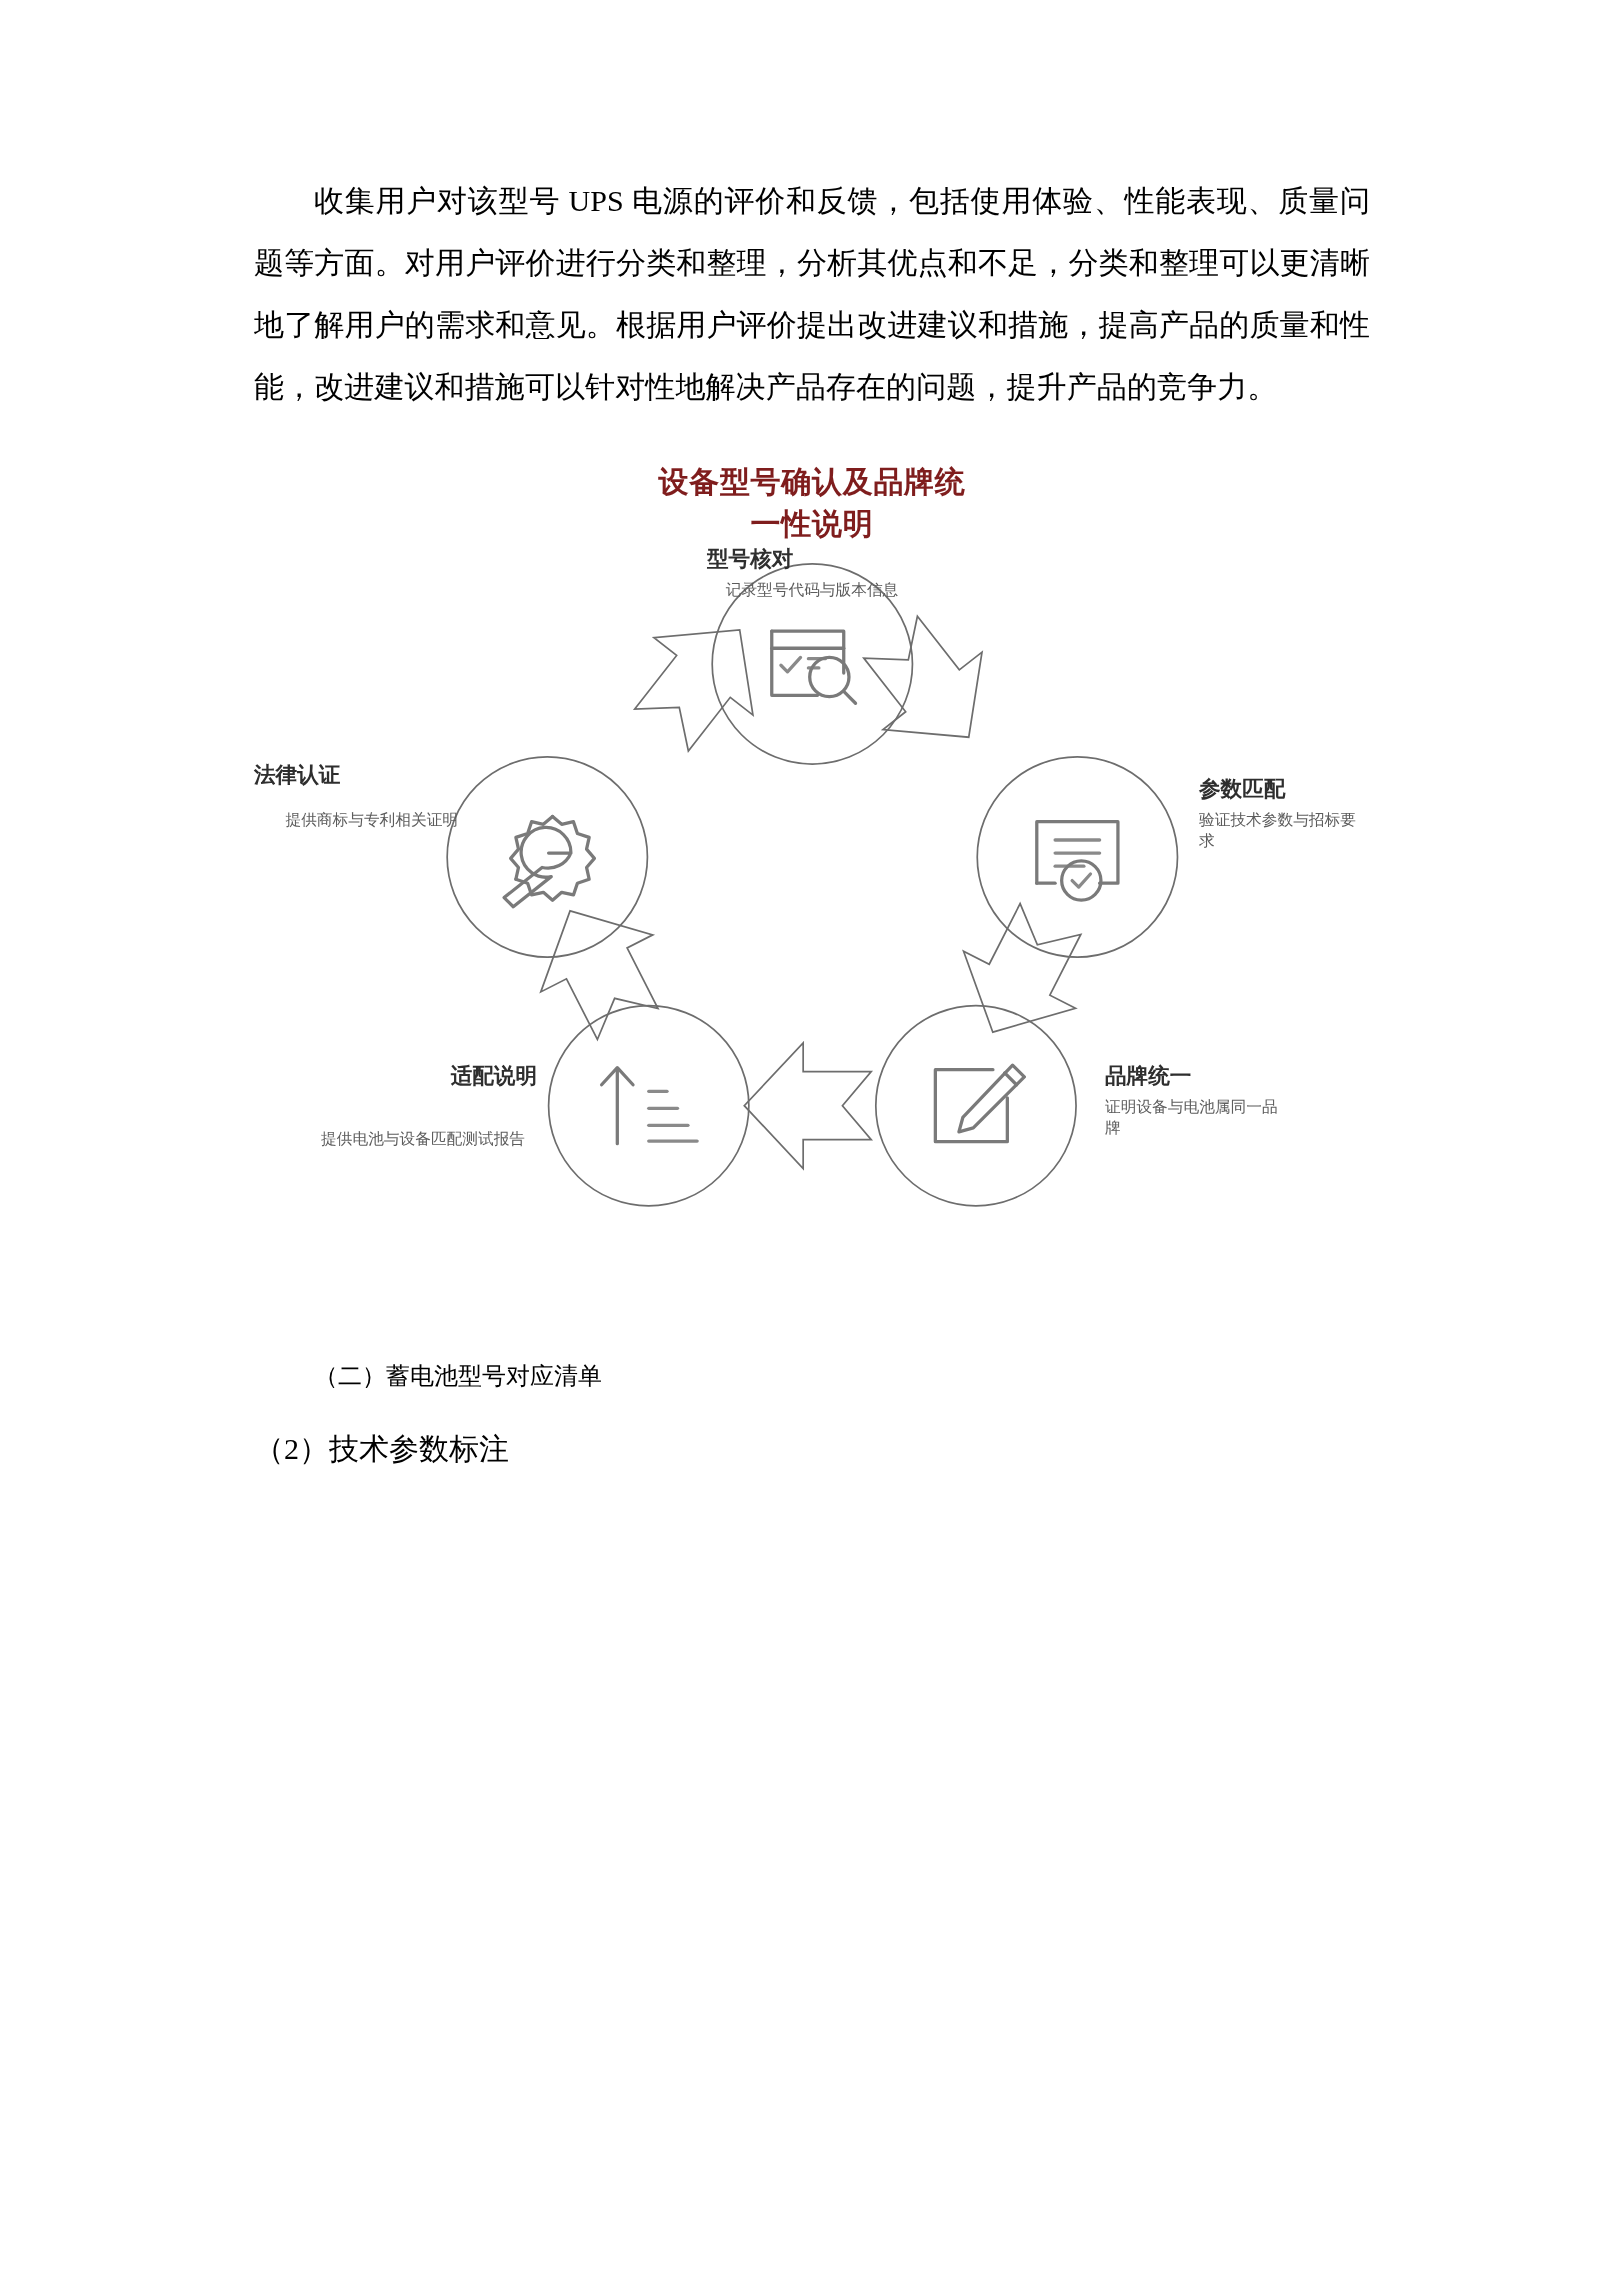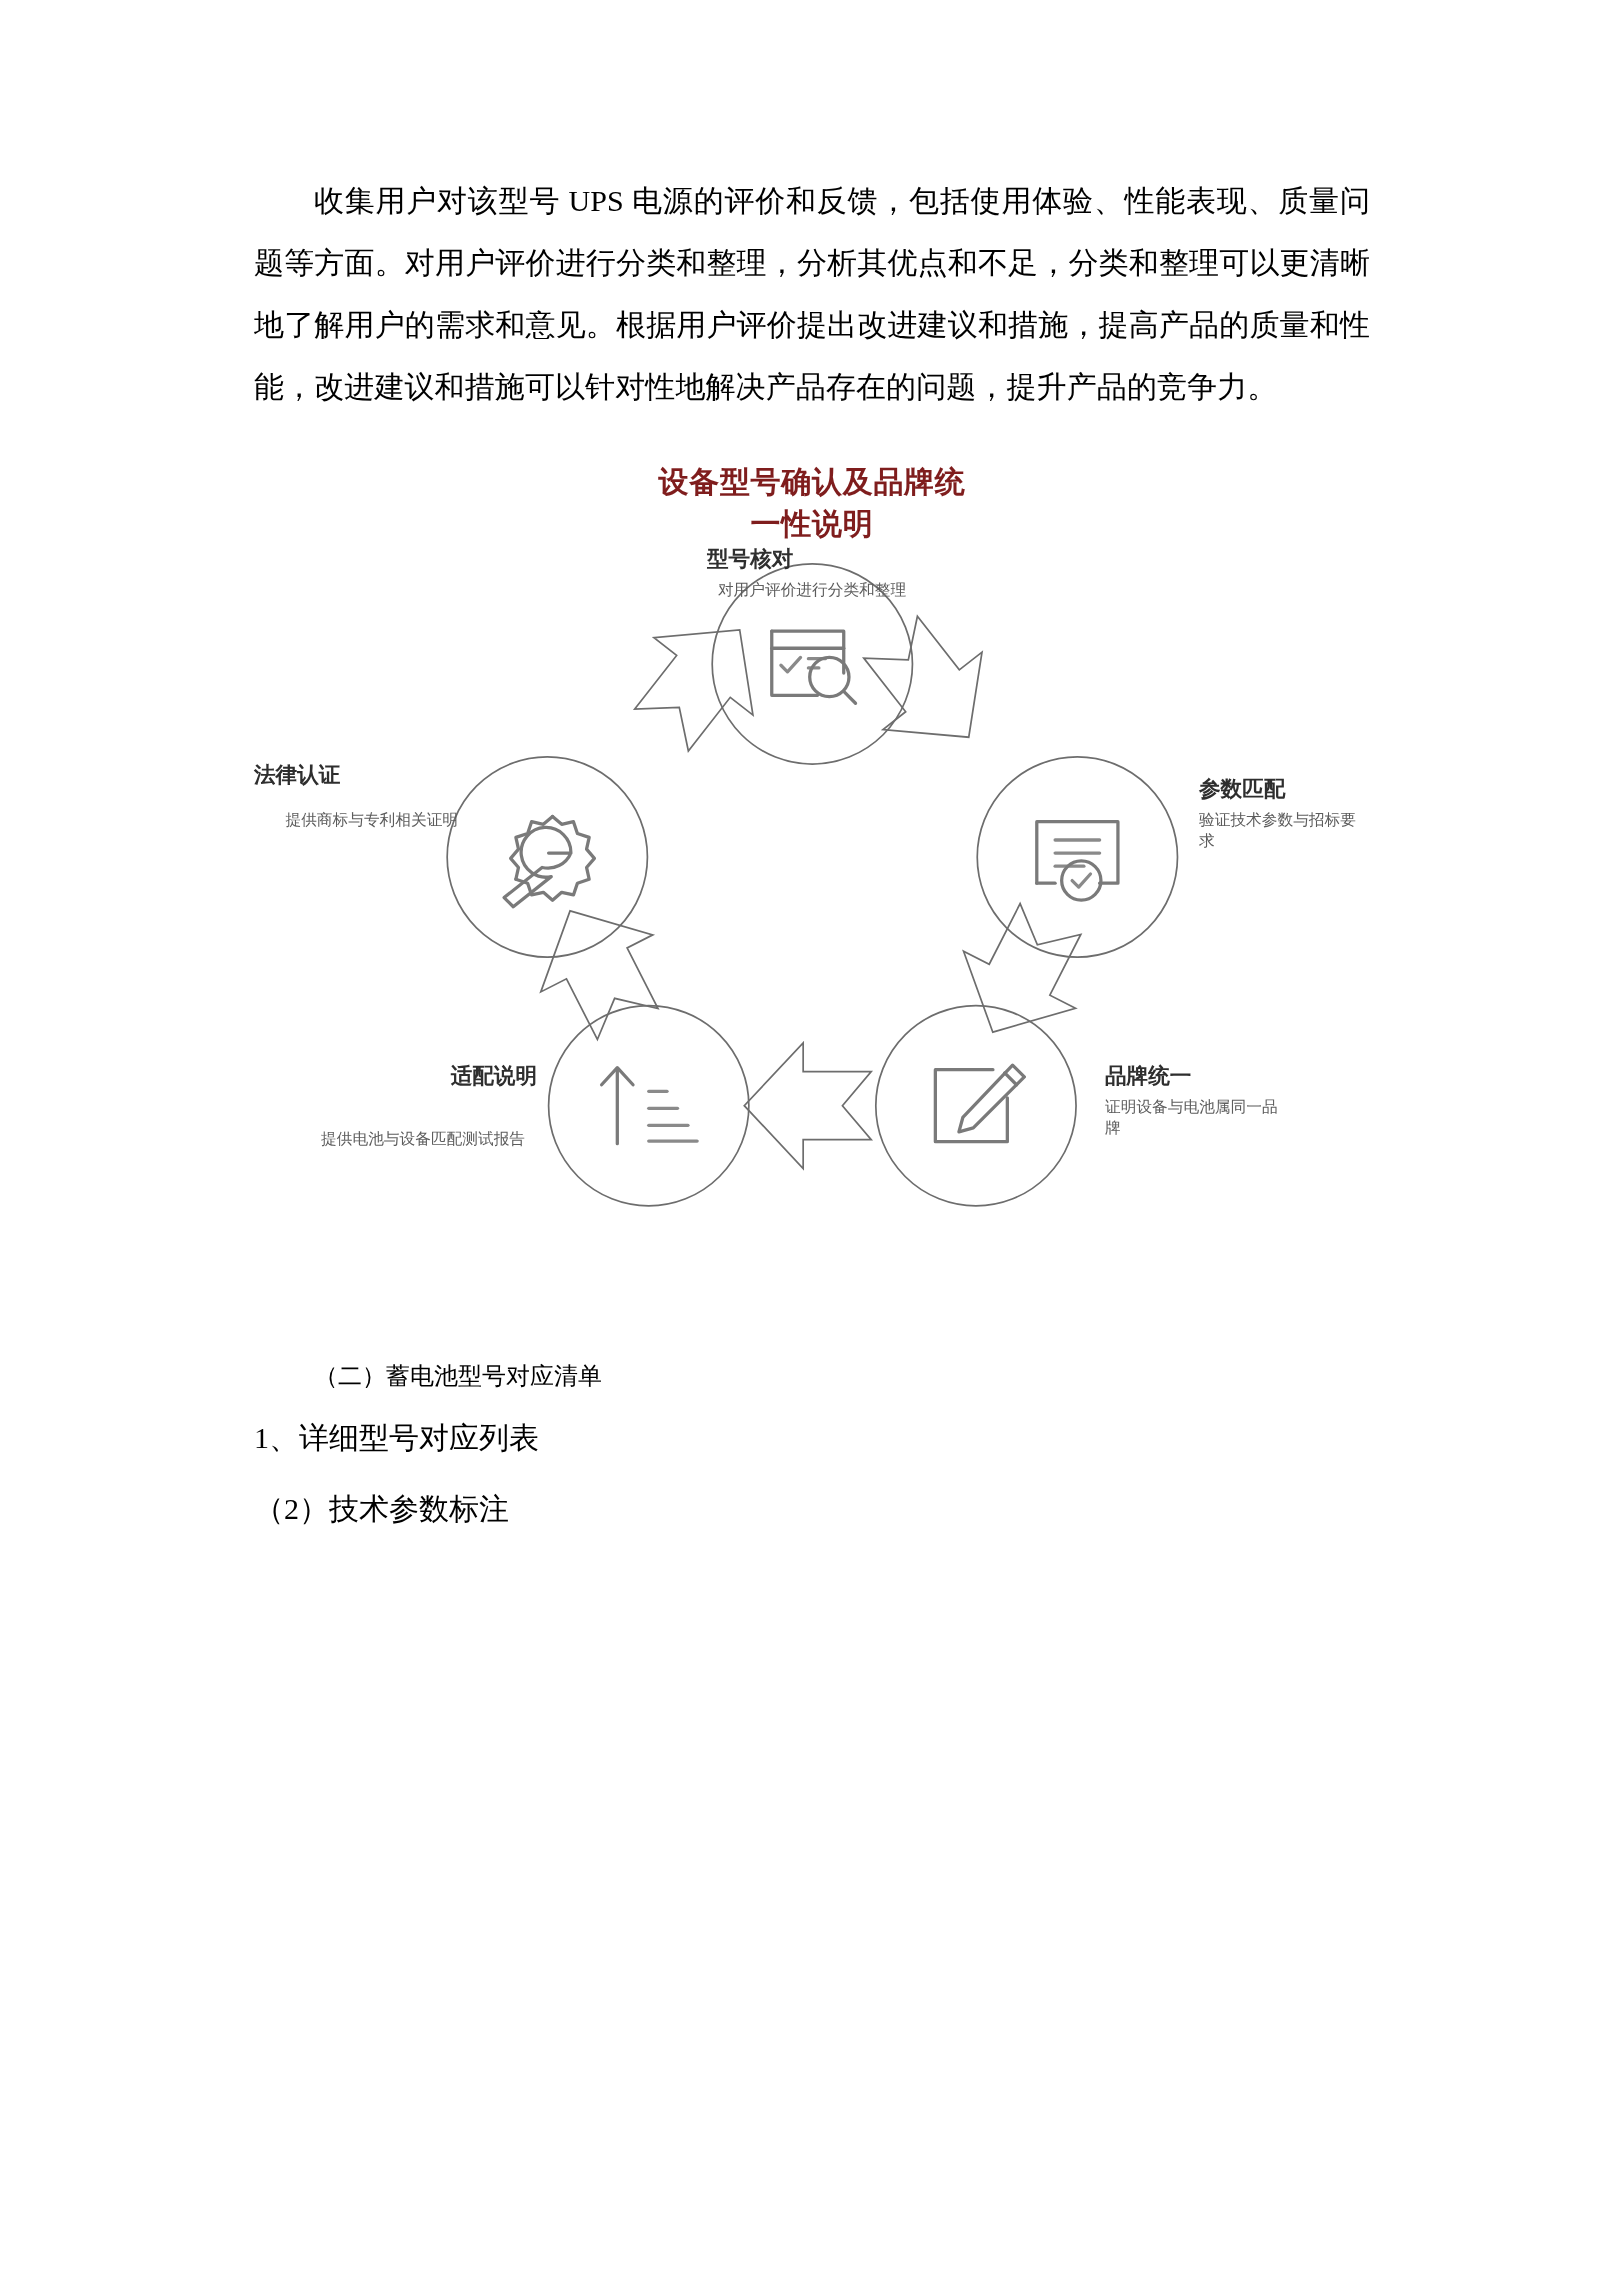--- a/index.html
+++ b/index.html
@@ -218,40 +218,39 @@
             <circle class="c" cx="448" cy="625" r="153" fill="#ffffff"></circle>
             <g transform="translate(448,625)">
               <path class="ic" d="M 8 -62 L 22 -50 L 40 -54 L 46 -36 L 64 -30 L 60 -12 L 72 2 L 60 16 L 64 34 L 46 40 L 40 58 L 22 54 L 8 66 L -6 54 L -24 58 L -30 40 L -48 34"></path>
               <path class="ic" d="M -48 34 L -44 16 L -56 2 L -44 -12 L -48 -30 L -30 -36 L -24 -54 L -6 -50 L 8 -62"></path>
               <path class="ic" d="M 36 -6 A 38 38 0 1 0 6 30 L -52 76 L -66 62 L -8 16 A 38 38 0 0 0 36 -6 L 2 -6 L 2 -6 Z"></path>
             </g>
           </g>
         </svg>
 
         <div class="node-title" style="left:453px; top:97px; width:211px; text-align:left;">型号核对</div>
-        <div class="node-desc" style="left:435px; top:131px; width:246px; text-align:center;">对用户评价进行分类和整理</div>
+        <div class="node-desc" style="left:435px; top:131px; width:246px; text-align:center;">记录型号代码与版本信息</div>
 
         <div class="node-title" style="left:945px; top:327px; width:209px; text-align:left;">参数匹配</div>
         <div class="node-desc" style="left:945px; top:361px; width:169px; text-align:left;">验证技术参数与招标要求</div>
 
         <div class="node-title" style="left:851px; top:614px; width:209px; text-align:left;">品牌统一</div>
         <div class="node-desc" style="left:851px; top:648px; width:174px; text-align:left;">证明设备与电池属同一品牌</div>
 
         <div class="node-title" style="left:79px; top:614px; width:204px; text-align:right;">适配说明</div>
         <div class="node-desc" style="left:67px; top:648px; width:204px; text-align:right;margin-top:32px;">提供电池与设备匹配测试报告</div>
 
         <div class="node-title" style="left:0px; top:313px; width:204px; ">法律认证</div>
         <div class="node-desc" style="left:0px; top:361px; width:204px; text-align:right;">提供商标与专利相关证明</div>
 
       </div>
     </div>
 
     <h2 class="heading-l1">（二）蓄电池型号对应清单</h2>
 
-    <h3 class="heading-l2">1、详细型号对应列表</h3>
 
 
 
     <div class="spacer-sm"></div>
 
     <h3 class="heading-l3">（2）技术参数标注</h3>
 
   </div>
 </div>
 

